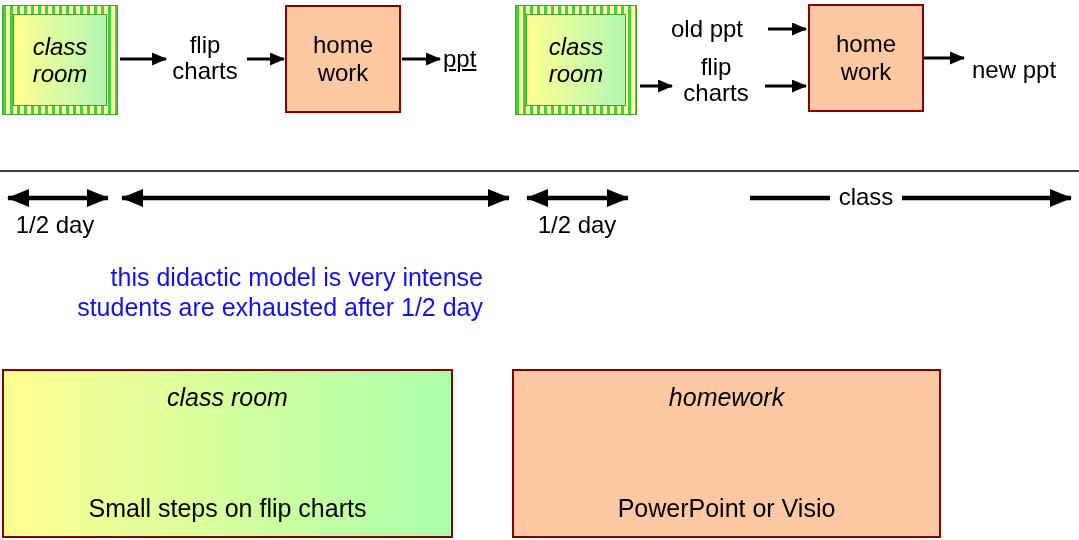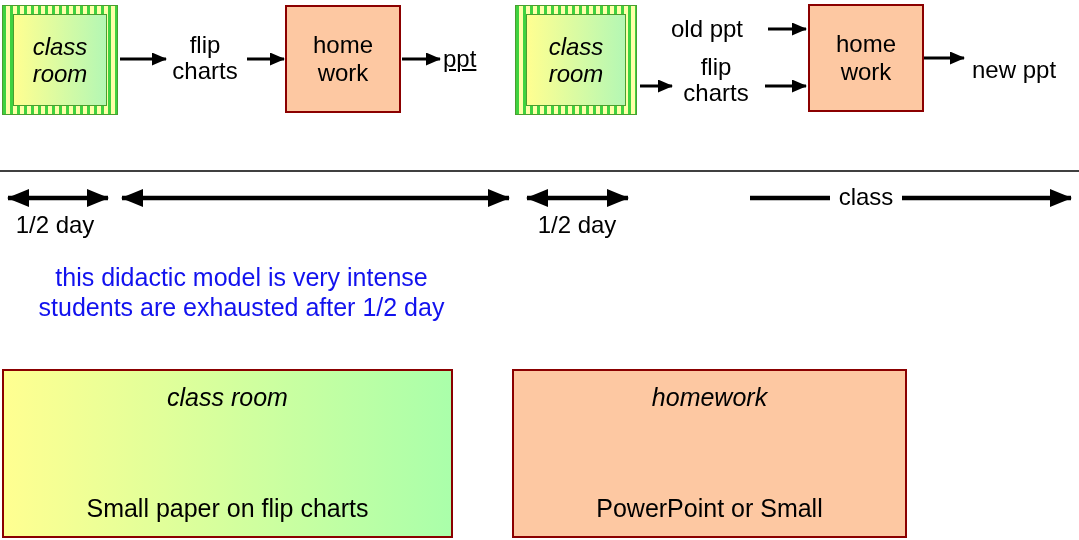--- a/index.html
+++ b/index.html
@@ -37,38 +37,38 @@
     display:flex; align-items:center; justify-content:center;
     font-size:24px; line-height:28px; white-space:pre-line; text-align:center;
   }
 
   .label {
     position:absolute; font-size:24px; line-height:26px;
     white-space:pre-line; text-align:center;
   }
   .note {
     position:absolute; font-size:25px; line-height:30px;
-    white-space:pre-line; text-align:center;
+    white-space:pre-line; text-align:right;
     color:var(--note_blue,#1212ee);
   }
 
   
   .legend-box {
     position:absolute; top:369px; height:169px; box-sizing:border-box;
     border:2px solid var(--box_border,#8b0000);
     display:flex; flex-direction:column; justify-content:space-between;
     align-items:center; padding:12px 10px 13px; font-size:25px;
   }
   .legend-classroom {
     left:2px; width:451px;
     background:linear-gradient(90deg,
       var(--classroom_gradient_start,#ffff91),
       var(--legend_green_end,#aaffaa));
   }
-  .legend-homework { left:512px; width:395px; background:var(--homework_fill,#fdc8a2); }
+  .legend-homework { left:512px; width:429px; background:var(--homework_fill,#fdc8a2); }
   .legend-title { font-style:italic; }
 </style>
 </head>
 <body>
 
 <div class="canvas">
 
   <svg class="overlay" width="1079" height="540" viewBox="0 0 1079 540">
     <defs>
       <marker id="hS" markerUnits="userSpaceOnUse" markerWidth="15" markerHeight="13" refX="14" refY="6.5" orient="auto-start-reverse">
@@ -131,21 +131,21 @@
 
   <div class="label" style="left:2px; top:212px; width:106px;">1/2 day</div>
   <div class="label" style="left:524px; top:212px; width:106px;">1/2 day</div>
   <div class="label" style="left:832px; top:184px; width:68px;">class</div>
 
   <div class="note" style="left:0px; top:262px; width:483px;">this didactic model is very intense
 students are exhausted after 1/2 day</div>
 
   <div class="legend-box legend-classroom">
     <div class="legend-title">class room</div>
-    <div>Small paper on flip charts</div>
+    <div>Small steps on flip charts</div>
   </div>
 
   <div class="legend-box legend-homework">
     <div class="legend-title">homework</div>
-    <div>PowerPoint or Small</div>
+    <div>PowerPoint or Visio</div>
   </div>
 
 </div>
 
 </body></html>

